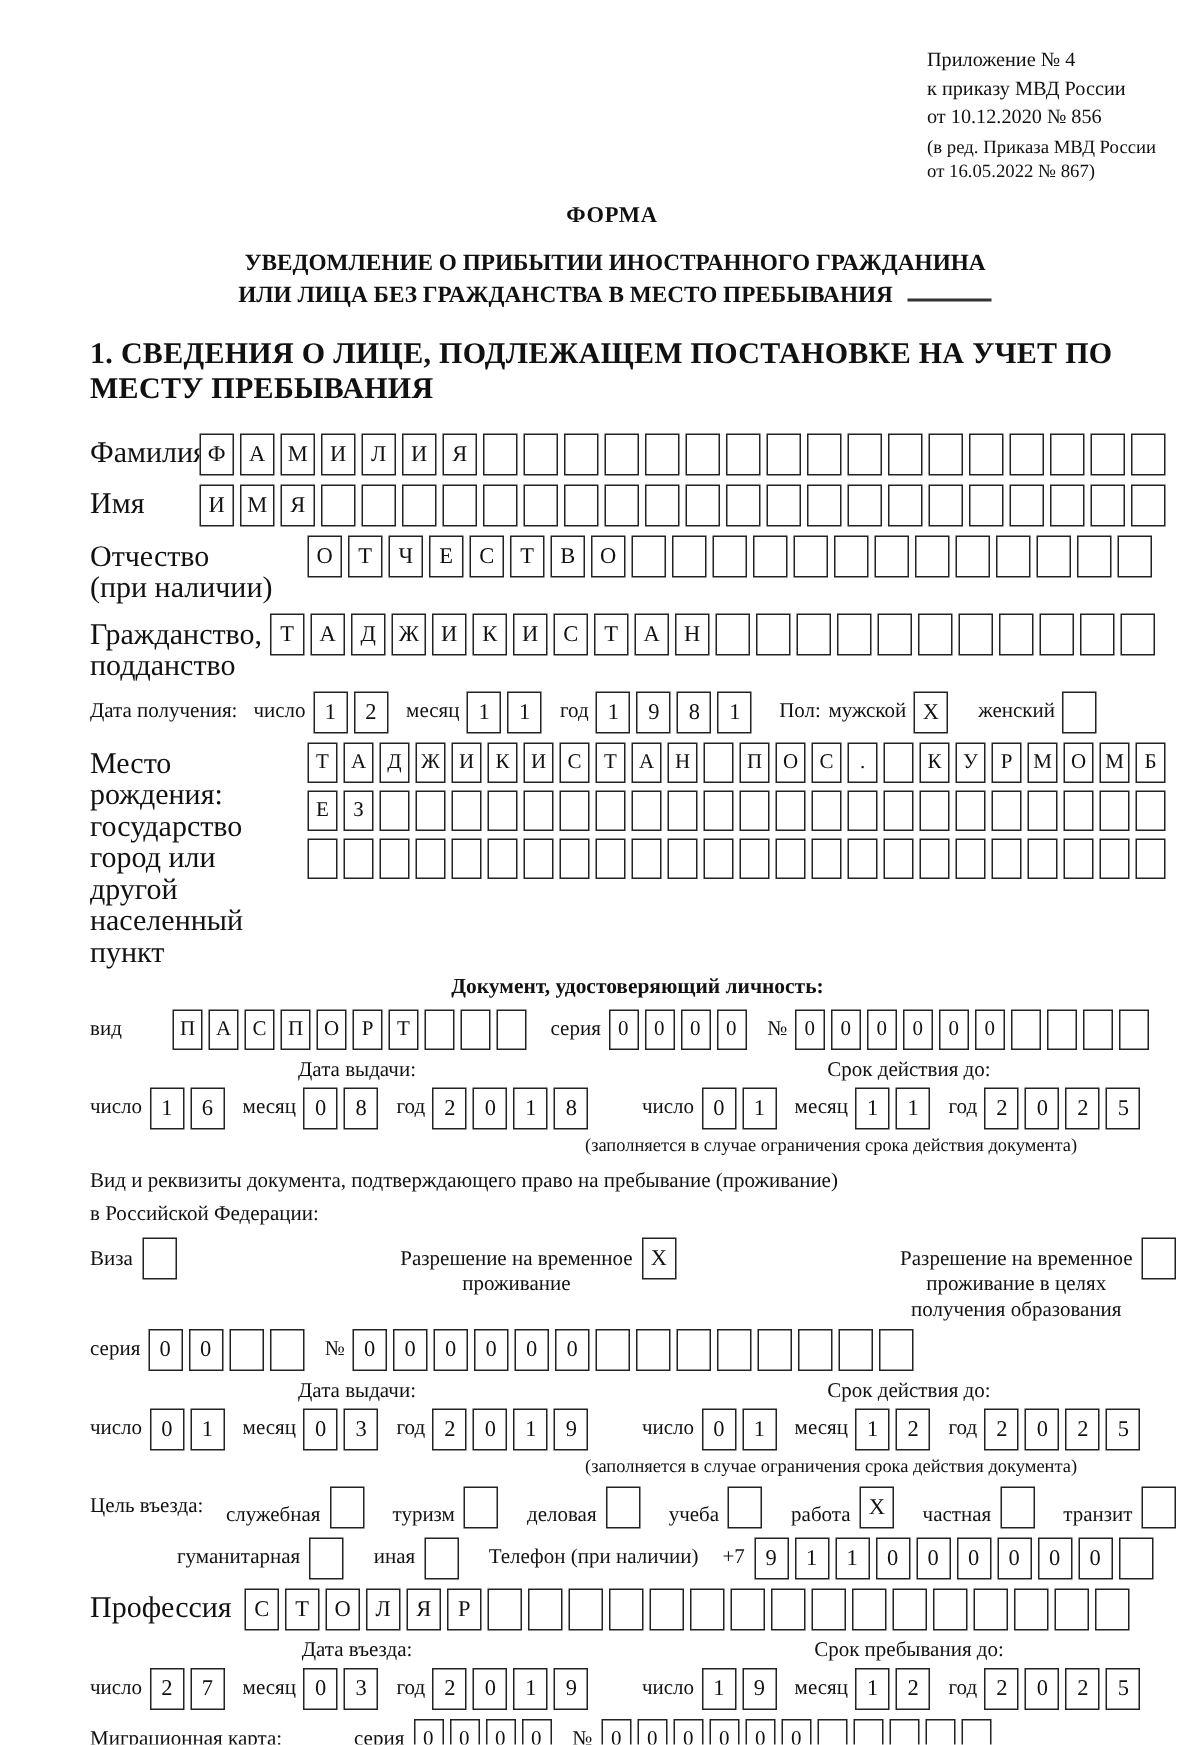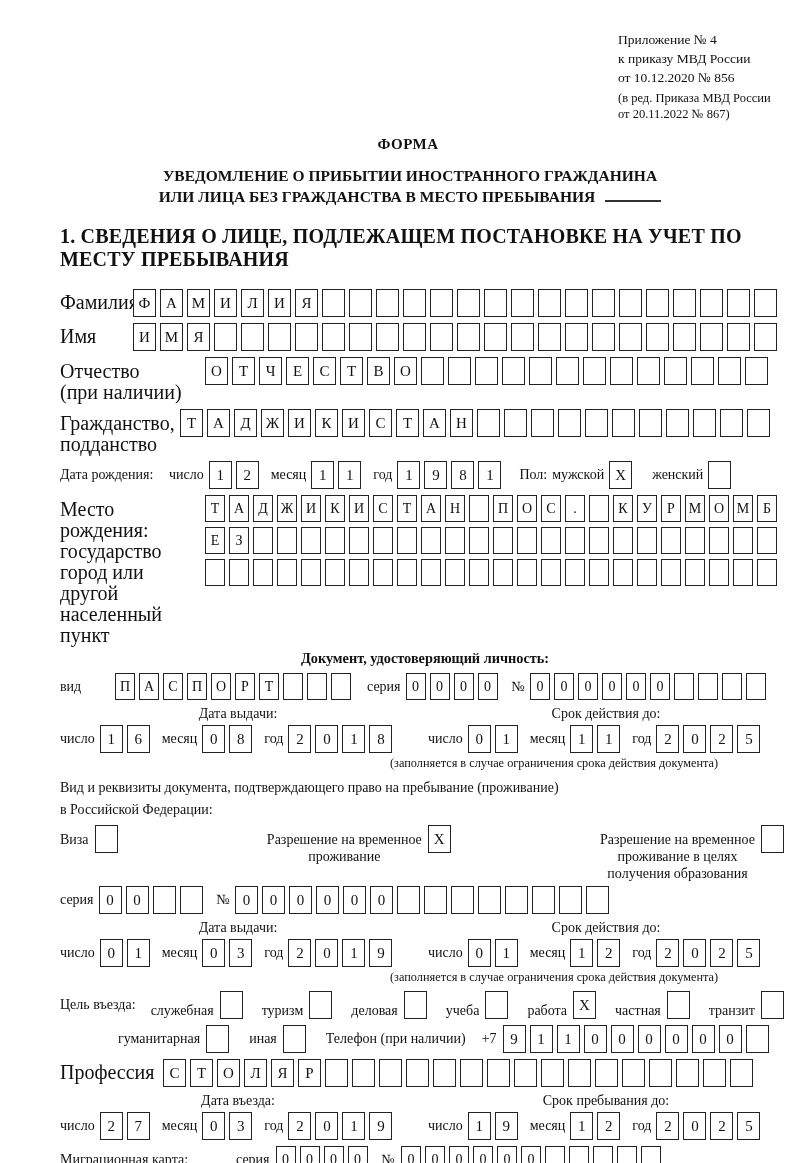--- a/index.html
+++ b/index.html
@@ -81,21 +81,21 @@
 <body>
 
 <div class="page">
 
   <div class="hdr">
     <div>Приложение № 4</div>
     <div>к приказу МВД России</div>
     <div>от 10.12.2020 № 856</div>
     <div class="sub">
       <div>(в ред. Приказа МВД России</div>
-      <div>от 20.11.2022 № 867)</div>
+      <div>от 16.05.2022 № 867)</div>
     </div>
   </div>
   <div class="forma">ФОРМА</div>
 
   <div class="title">
     <div>УВЕДОМЛЕНИЕ О ПРИБЫТИИ ИНОСТРАННОГО ГРАЖДАНИНА</div>
     <div><span>ИЛИ ЛИЦА БЕЗ ГРАЖДАНСТВА В МЕСТО ПРЕБЫВАНИЯ</span><span class="blank-line"></span></div>
   </div>
 
   <div class="section-h">1. СВЕДЕНИЯ О ЛИЦЕ, ПОДЛЕЖАЩЕМ ПОСТАНОВКЕ НА УЧЕТ ПО МЕСТУ ПРЕБЫВАНИЯ</div>
@@ -217,21 +217,21 @@
           <span class="cell">&nbsp;</span>
           <span class="cell">&nbsp;</span>
           <span class="cell">&nbsp;</span>
           <span class="cell">&nbsp;</span>
           <span class="cell">&nbsp;</span>
           <span class="cell">&nbsp;</span>
         </span>
     </div>
 
     <div class="row inline" style="margin-top:4px;">
-      <span class="dlab" style="width:104px;">Дата рождения:</span>
+      <span class="dlab" style="width:104px;">Дата получения:</span>
       <span class="dlab">число</span>
       <span class="cells">
           <span class="cell">1</span>
           <span class="cell">2</span>
         </span>
       <span class="dlab">месяц</span>
       <span class="cells">
           <span class="cell">1</span>
           <span class="cell">1</span>
         </span>

